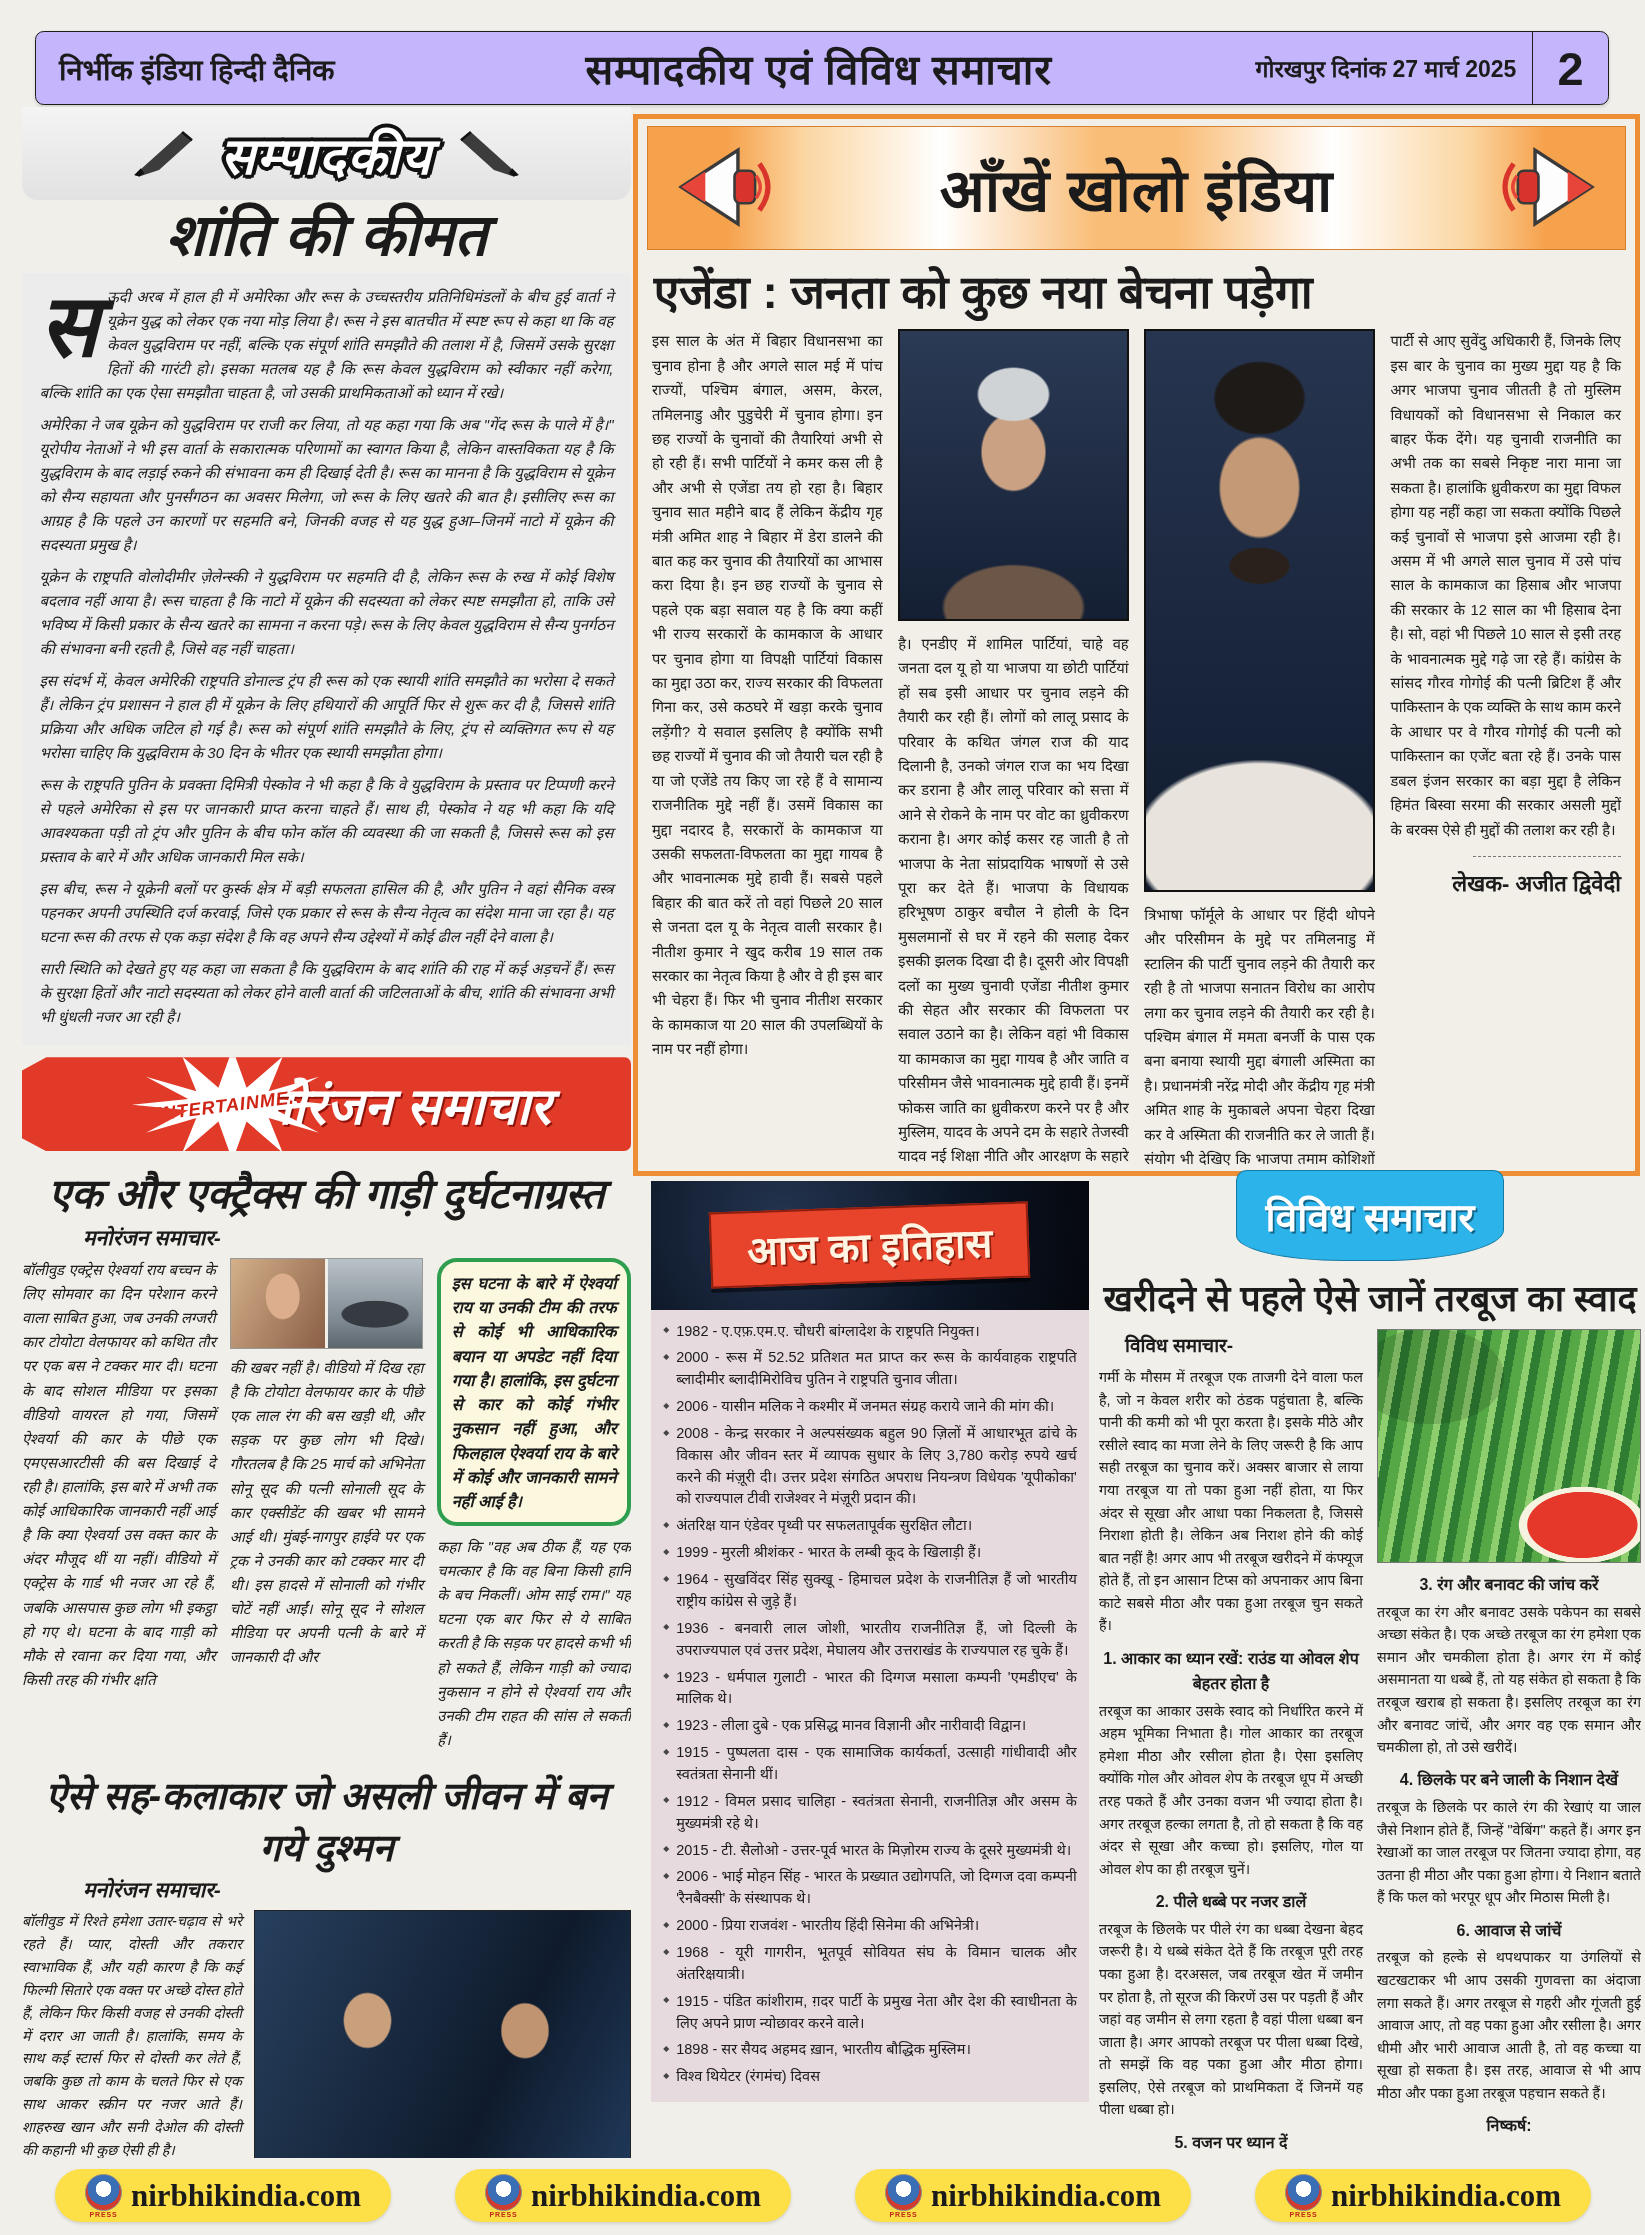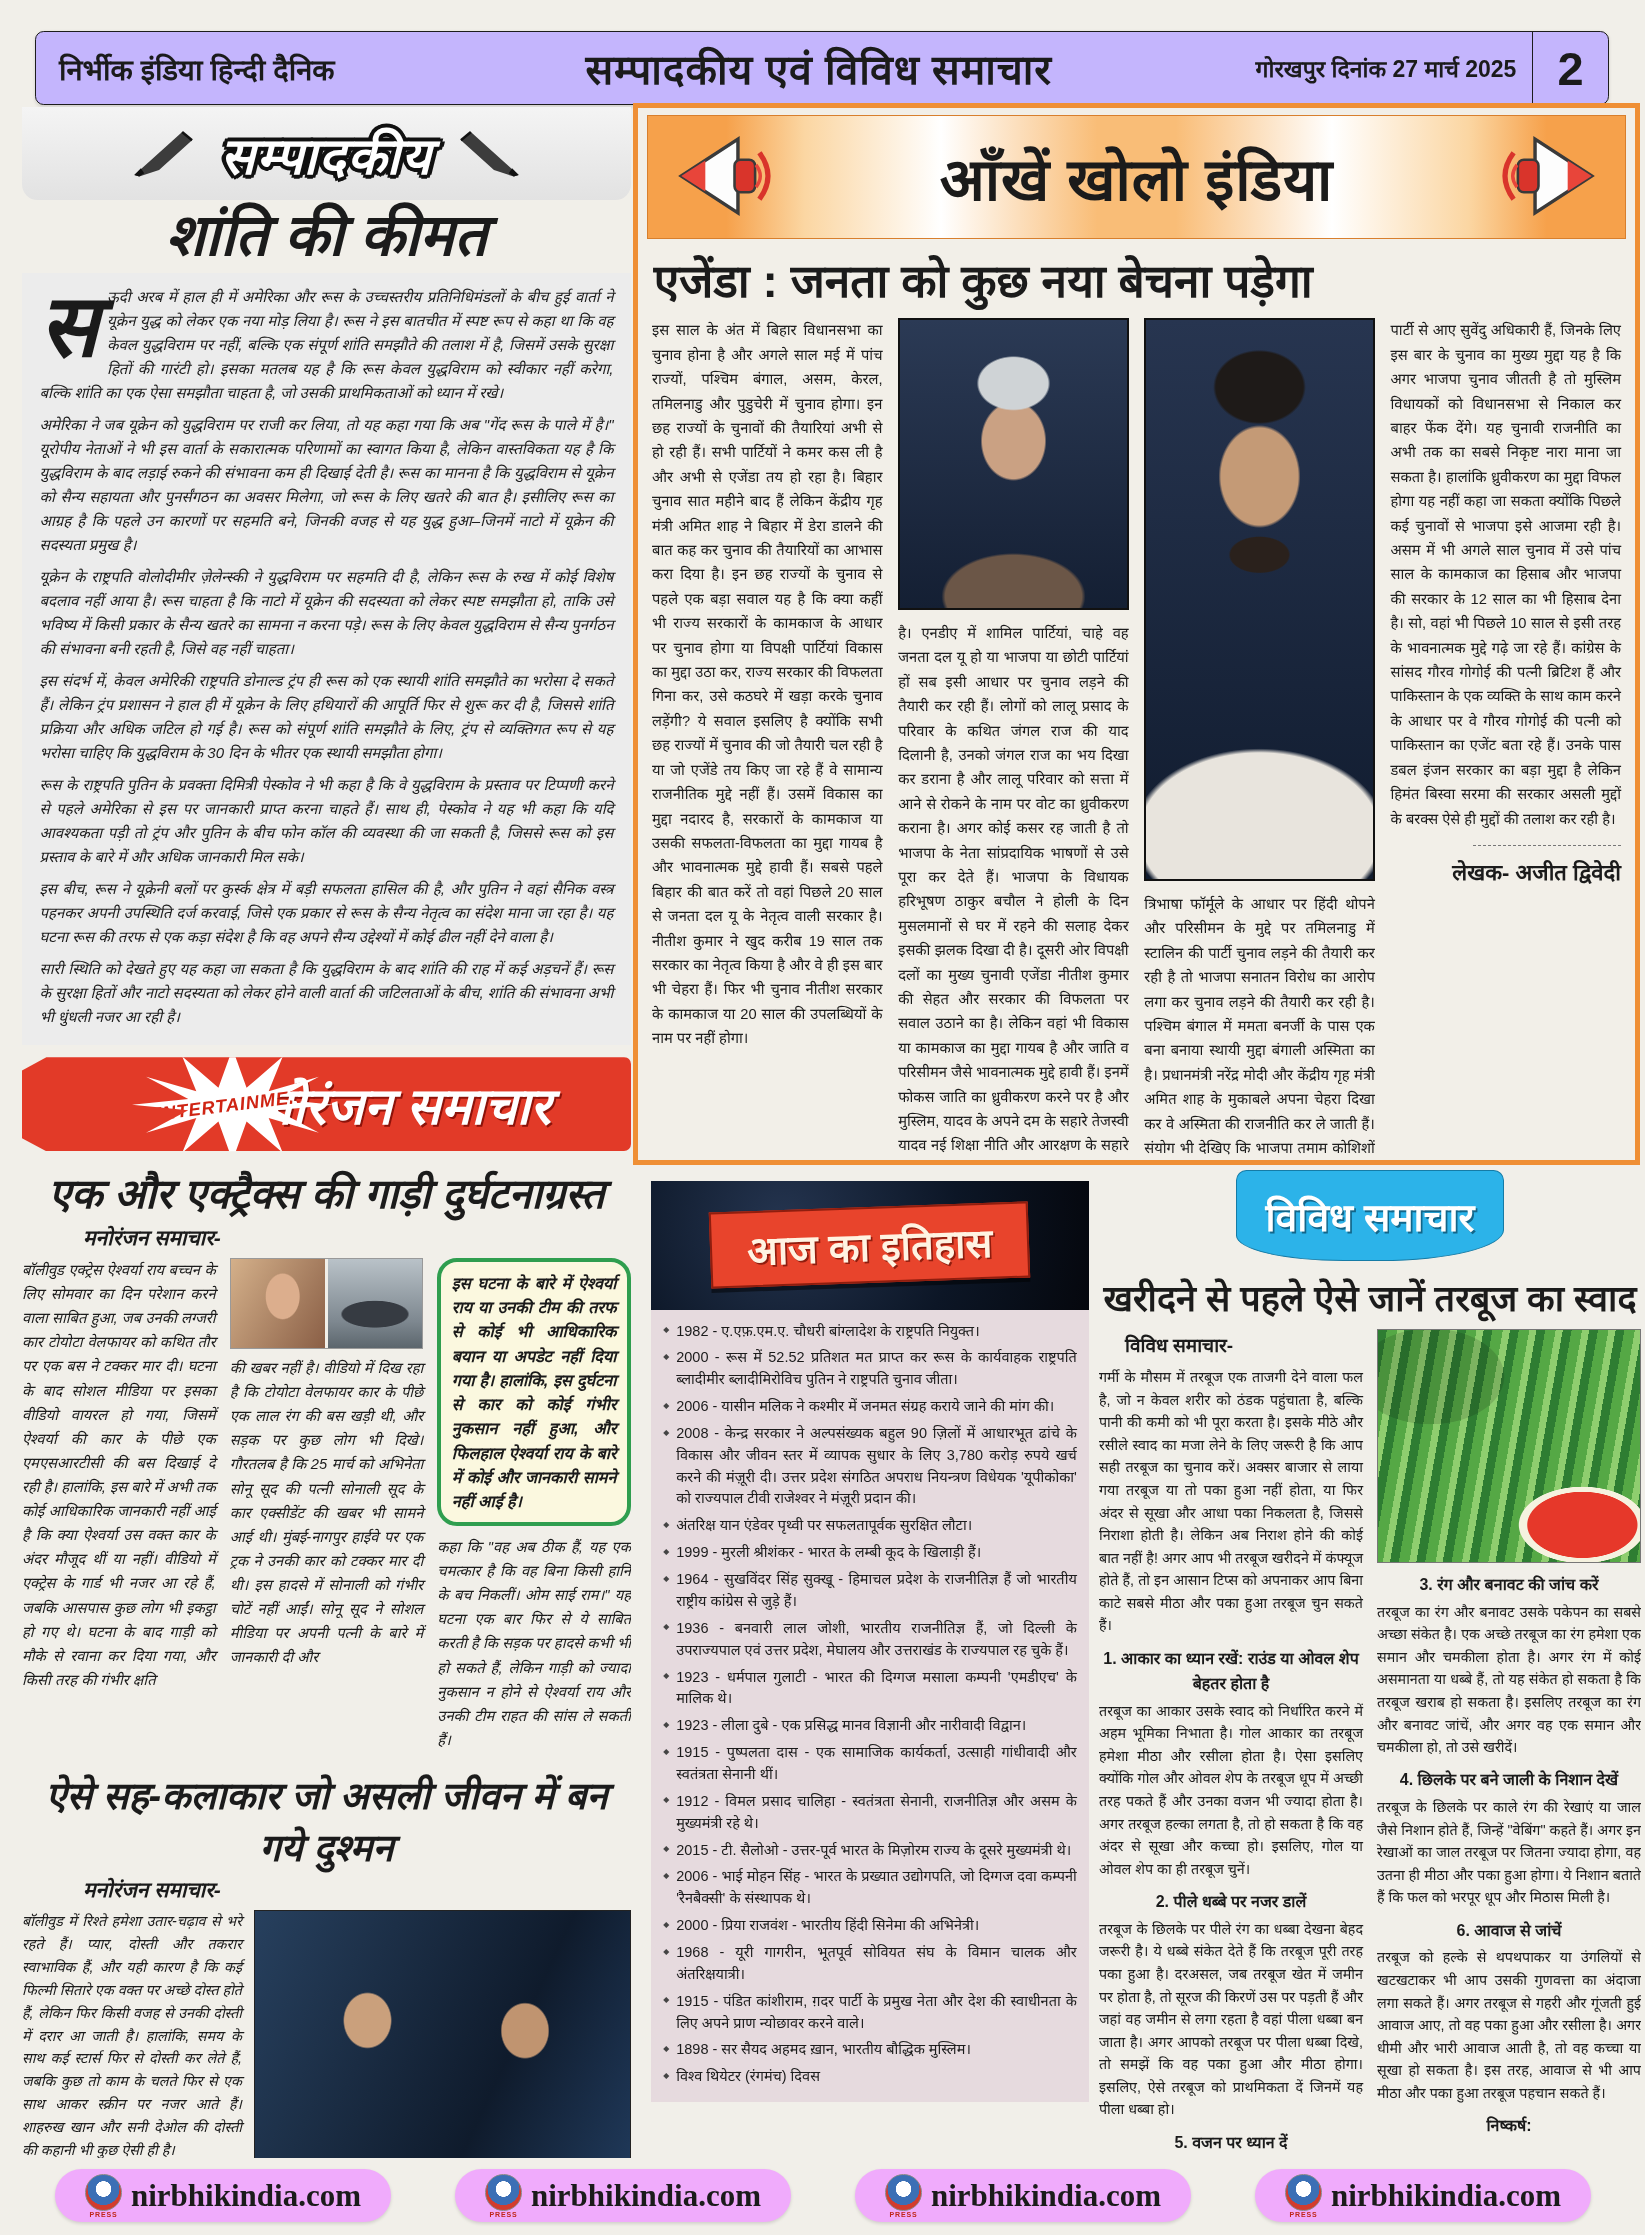--- a/index.html
+++ b/index.html
@@ -37,21 +37,21 @@
   .green-box{border:4.4px solid #2f9e4f;border-radius:20px;background:#fbf8df;padding:8.7px 10.5px;font-size:16.2px;font-weight:bold;line-height:1.5;text-align:justify;margin-bottom:8.7px;}
   .co-headline{font-size:38px;font-weight:900;text-align:center;margin:15.7px 0 0;}
   .co-row1{display:flex;gap:12.2px;margin-top:3.5px;}
   .co-colA{width:220px;font-size:14.3px;line-height:1.6;text-align:justify;}
   .co-photo1{flex:1;height:342px;border:0.9px solid #222;background:
     radial-gradient(51px 59px at 30% 32%,#caa07c 0 45%,transparent 48%),
     radial-gradient(51px 59px at 72% 35%,#c09470 0 45%,transparent 48%),
     radial-gradient(175px 122px at 50% 95%,#3c3026 0 55%,transparent 58%),
     linear-gradient(115deg,#27405e,#0f1b2c 60%,#233f63);}
   
-  .agenda{position:absolute;left:633px;top:103px;width:1007px;height:1062px;border:5.2px solid #ef8f35;background:#f2efe8;overflow:hidden;box-sizing:border-box;}
+  .agenda{position:absolute;left:633px;top:114px;width:1007px;height:1062px;border:5.2px solid #ef8f35;background:#f2efe8;overflow:hidden;box-sizing:border-box;}
   .agenda-banner{margin:7px 8.7px 5.2px;height:122px;border:1.7px solid #d87f2d;position:relative;display:flex;align-items:center;justify-content:center;
     background:linear-gradient(90deg,#f6a14b 0 8%,#fbd6a2 16%,#fff 30%,#f9bd77 46% 54%,#fff 70%,#fbd6a2 84%,#f6a14b 92%);}
   .agenda-banner .title{font-size:59px;font-weight:900;letter-spacing:0.9px;}
   .mega{position:absolute;top:10.5px;width:103px;height:98px;}
   .mega.left{left:23px;}
   .mega.right{right:23px;transform:scaleX(-1);}
   .agenda-headline{font-size:46px;font-weight:900;margin:8.7px 15.7px 8.7px;}
   .agenda-body{display:flex;gap:15.7px;padding:0 14px;}
   .acol{flex:1;font-size:14.7px;line-height:1.66;text-align:justify;}
   .ph-nitish{height:288px;margin-bottom:10.5px;border:2.6px solid #111;background:
@@ -84,21 +84,21 @@
   .misc-cols{display:flex;gap:14px;}
   .mcol{flex:1;font-size:14.3px;line-height:1.58;text-align:justify;}
   .misc-byline{font-weight:bold;font-size:19px;margin:1.7px 0 5.2px 26px;}
   .ph-melon{height:232px;margin-bottom:8.7px;border:0.9px solid #777;position:relative;background:
     radial-gradient(105px 63px at 78% 84%,#e6382a 0 52%,#f5f2df 53% 60%,transparent 61%),
     radial-gradient(122px 79px at 20% 20%,#00000022 0 60%,transparent 61%),
     repeating-linear-gradient(100deg,#2e7d32 0 8.7px,#55a845 8.7px 19px,#8fce6f 19px 26px);}
   .tip-title{font-weight:900;font-size:16px;text-align:center;margin:8.7px 0 3.5px;}
   
   .footer{position:absolute;left:0;right:0;top:2166px;height:59px;display:flex;justify-content:space-around;align-items:center;padding:0 23px;}
-  .badge{display:flex;align-items:center;gap:9px;background:#f0abfc;border-radius:30px;padding:4.4px 30px;box-shadow:0 1.7px 3.5px #0002;}
+  .badge{display:flex;align-items:center;gap:9px;background:#fde047;border-radius:30px;padding:4.4px 30px;box-shadow:0 1.7px 3.5px #0002;}
   .badge .logowrap{display:flex;flex-direction:column;align-items:center;}
   .badge .logo{width:35px;height:35px;border-radius:50%;background:radial-gradient(circle at 50% 40%,#fff 28%,#3b6fb5 29% 58%,#d23c2e 59%);border:0.9px solid #888;}
   .badge .press{font-size:7px;font-weight:bold;color:#c0271a;letter-spacing:0.9px;}
   .badge .site{font-family:"Liberation Serif",serif;font-size:31px;font-weight:900;}
 </style>
 </head>
 <body>
 
 <div id="canvas">
 

